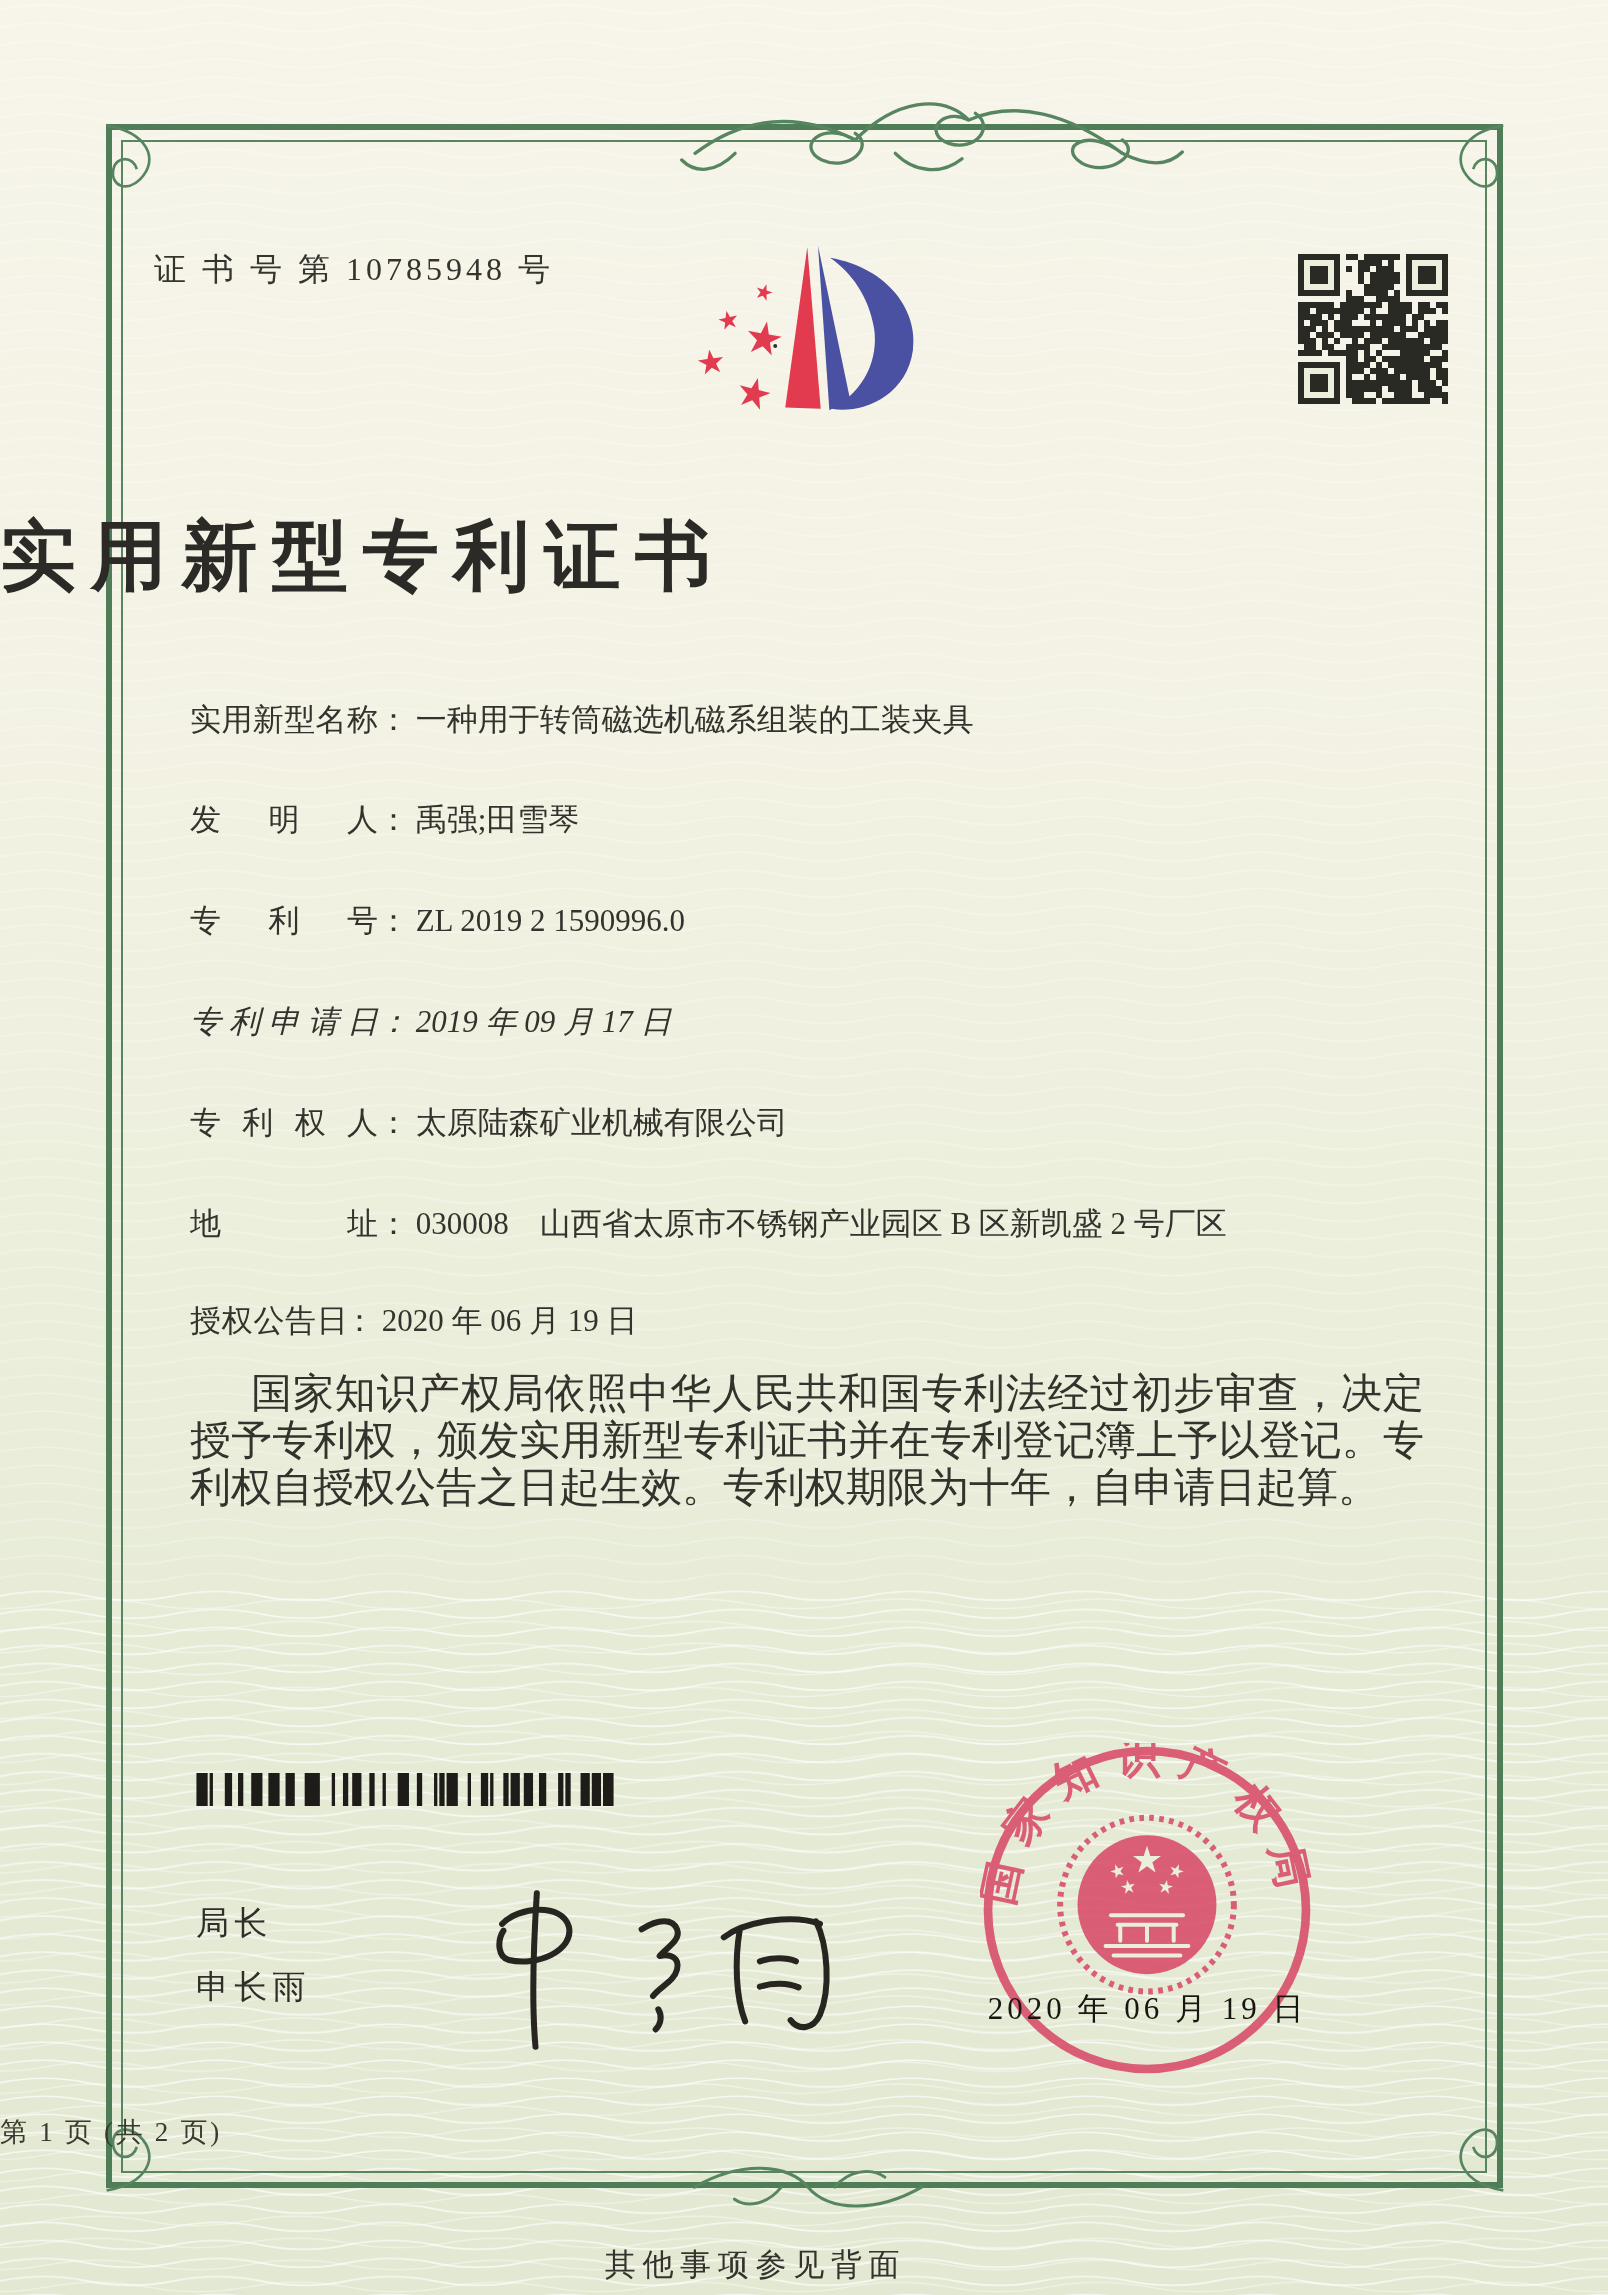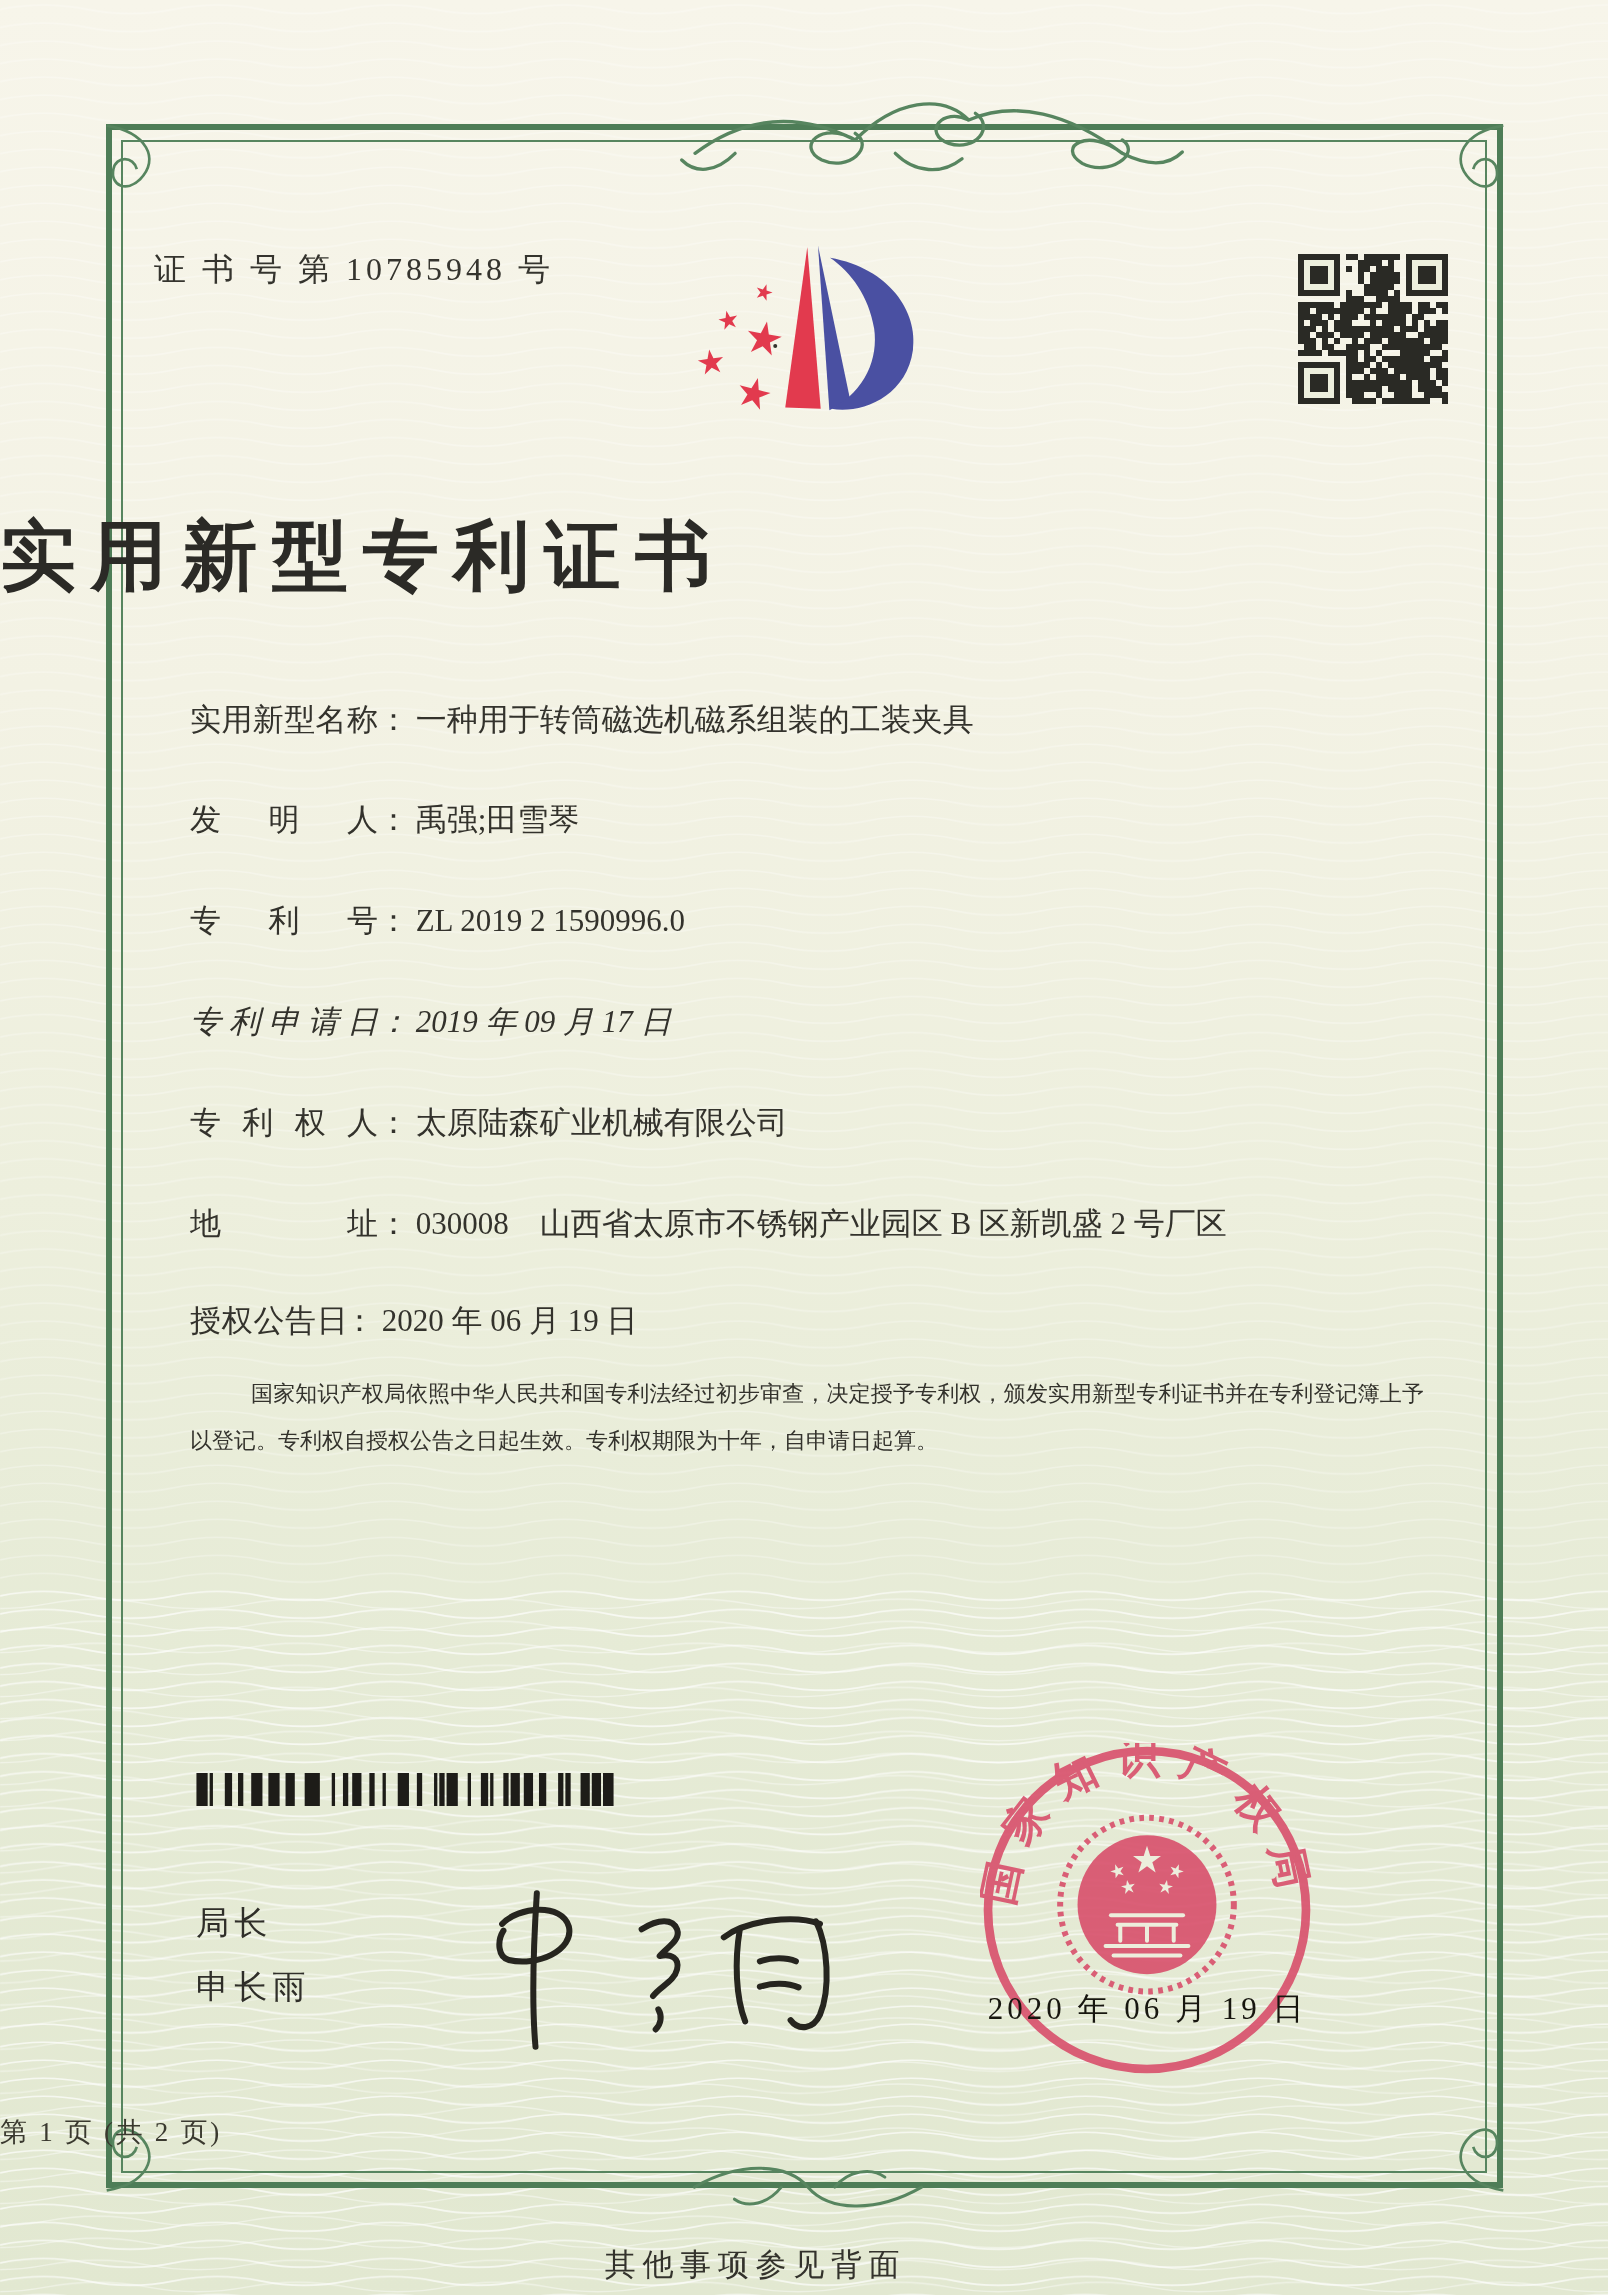--- a/index.html
+++ b/index.html
@@ -18,21 +18,21 @@
   .ornament{z-index:2;pointer-events:none;}
   .content{z-index:3;}
   .certno{left:154px;top:248px;font-size:32px;letter-spacing:4px;color:#35342e;}
   .title{left:0;top:506px;width:100%;font-size:76px;font-weight:bold;letter-spacing:14.7px;color:#2b2a26;}
   .frow{left:190px;font-size:31px;white-space:nowrap;color:#33322c;}
   .flabel{display:inline-block;width:188px;text-align:justify;text-align-last:justify;vertical-align:bottom;}
   .fcolon{display:inline-block;}
   .fvalue{display:inline-block;margin-left:6.7px;}
   .grant2{position:absolute;left:808px;top:0;white-space:nowrap;}
   .grantlabel{display:inline-block;width:154px;letter-spacing:0.7px;}
-  .paras{left:190px;top:1370px;width:1234px;font-size:22px;line-height:47px;text-align:justify;color:#33322c;}
+  .paras{left:190px;top:1370px;width:1234px;font-size:41px;line-height:47px;text-align:justify;color:#33322c;}
   .paras p{margin:0;text-indent:61px;}
   .director{left:196px;font-size:33px;letter-spacing:5.3px;color:#2f2e29;}
   .sealdate{left:934px;top:1988px;width:427px;text-align:center;font-size:31px;letter-spacing:4px;color:#17160f;z-index:4;}
   .pageind{left:0;top:2114px;width:1501px;text-align:left;font-size:27px;letter-spacing:2.7px;color:#3a392f;}
   .backnote{left:0;top:2244px;width:1511px;text-align:center;font-size:31px;letter-spacing:6.7px;color:#33322c;}
 </style>
 </head>
 <body>
 
 <svg id="waves" width="1609" height="2295" viewBox="0 0 2409 3437">

